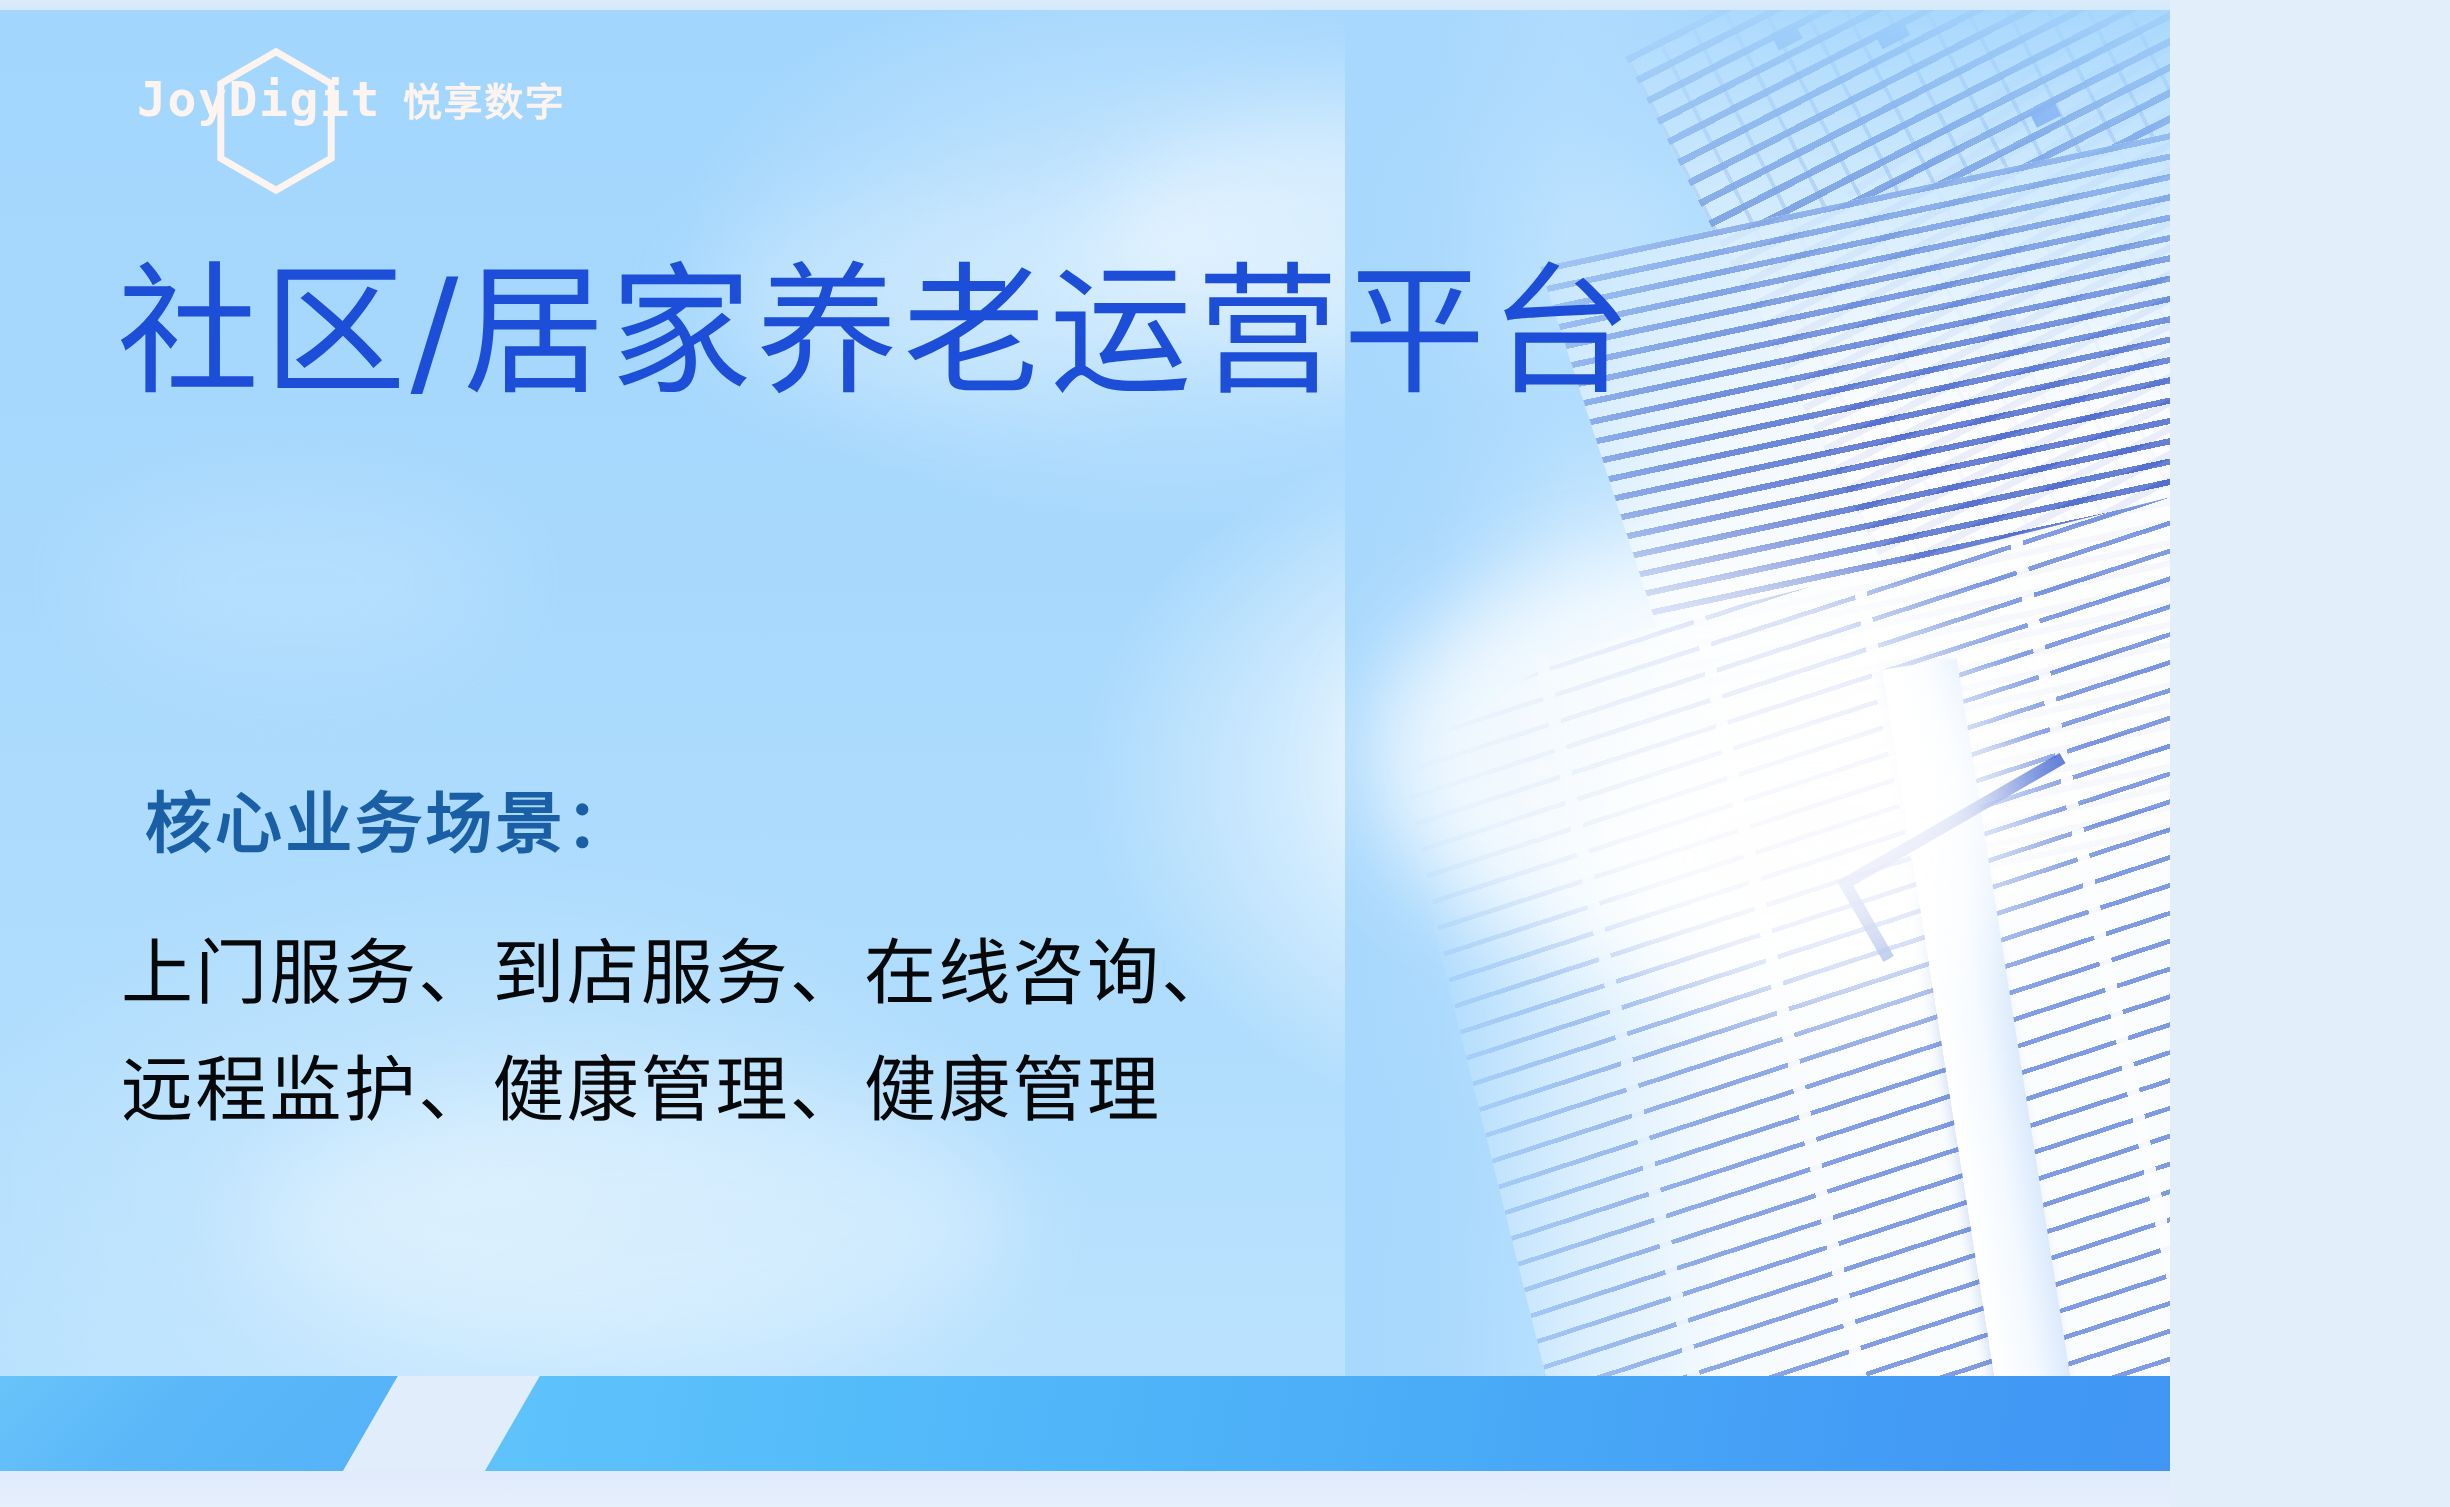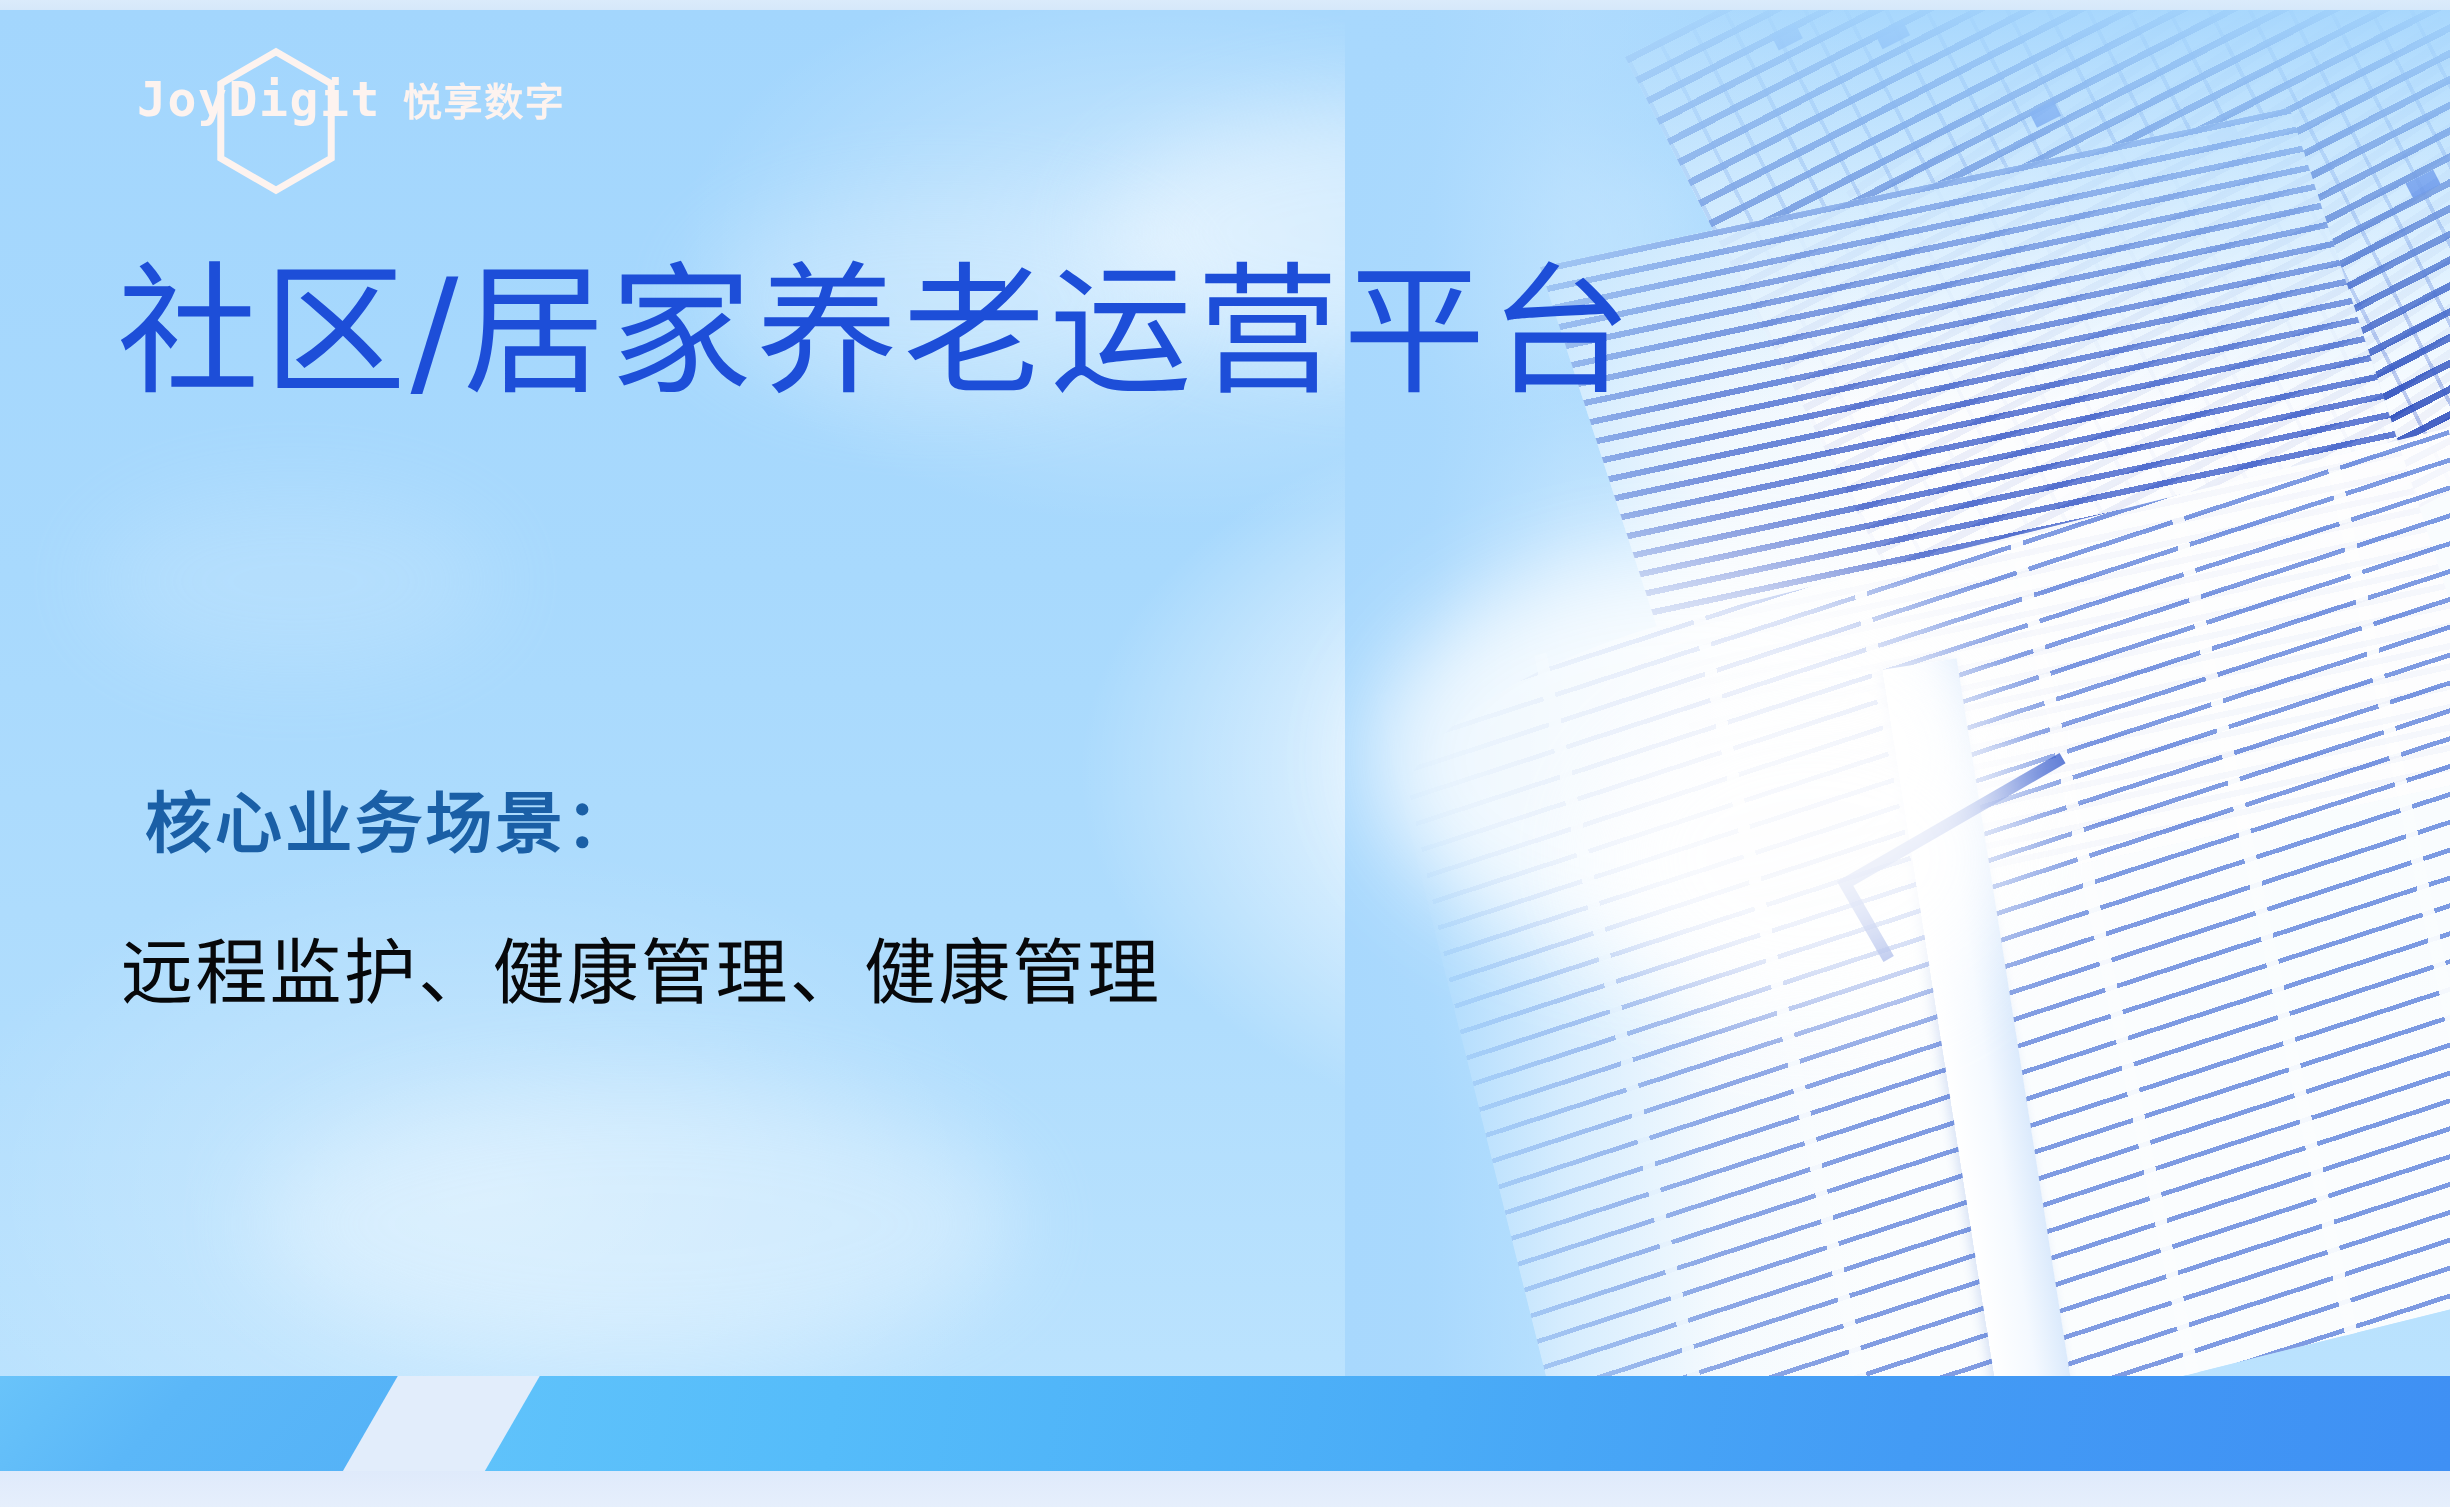--- a/index.html
+++ b/index.html
@@ -7,21 +7,21 @@
   html, body {
     width:2450px; height:1508px;
     overflow:hidden;
     font-family:"Liberation Sans","DejaVu Sans",sans-serif;
     background:#e3eefb;
   }
 
   
   .slide {
     position:relative;
-    width:2450px; height:1508px;
+    width:2170px; height:1508px;
     background:#dfeafa;
     overflow:hidden;
   }
 
   
   .top-strip {
     position:absolute; left:0; top:0;
     width:2450px; height:10px;
     background:linear-gradient(180deg,#dbebfb 0%,#d6e8fa 100%);
     z-index:9;
@@ -322,20 +322,21 @@
       <span class="logo-latin">JoyDigit</span>
       <span class="logo-cn">悦享数字</span>
     </div>
   </div>
 
   <h1 class="title">社区/居家养老运营平台</h1>
 
   <h2 class="subhead">核心业务场景：</h2>
 
   <div class="scenes">
+    <div>上门服务、到店服务、在线咨询、</div>
     <div>远程监护、健康管理、健康管理</div>
   </div>
 
   <div class="band-wrap">
     <div class="band-base"></div>
     <div class="band-slash2"></div>
     <div class="band-slash"></div>
     <div class="band-foot"></div>
   </div>
 

